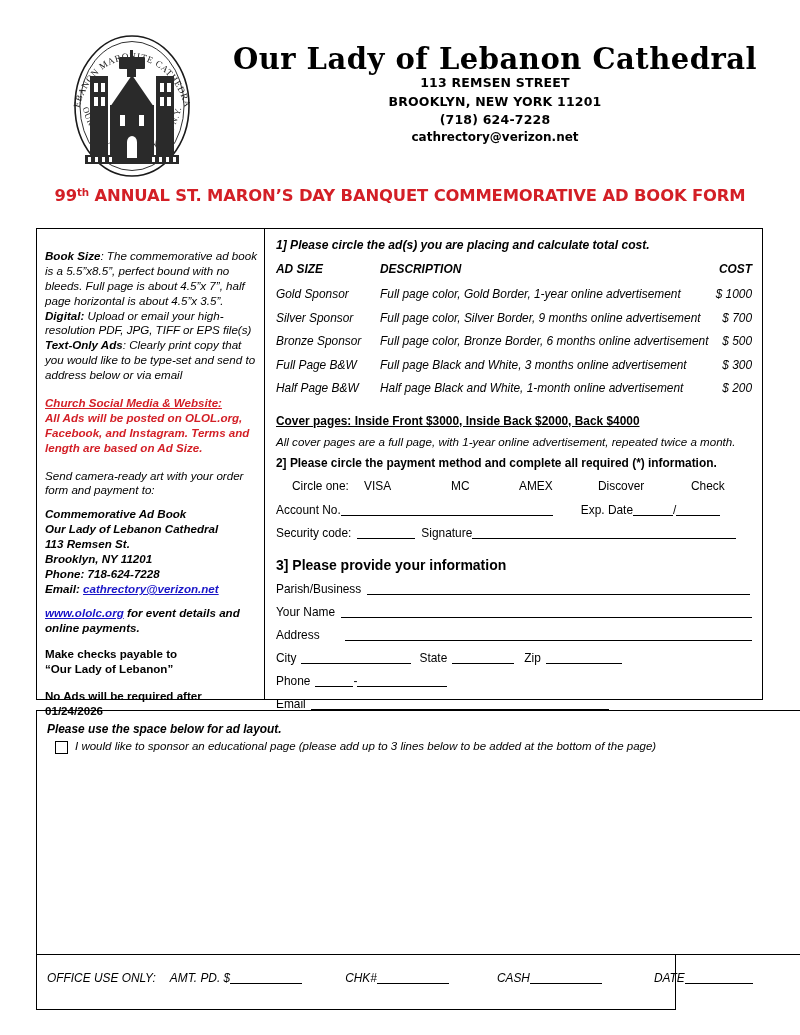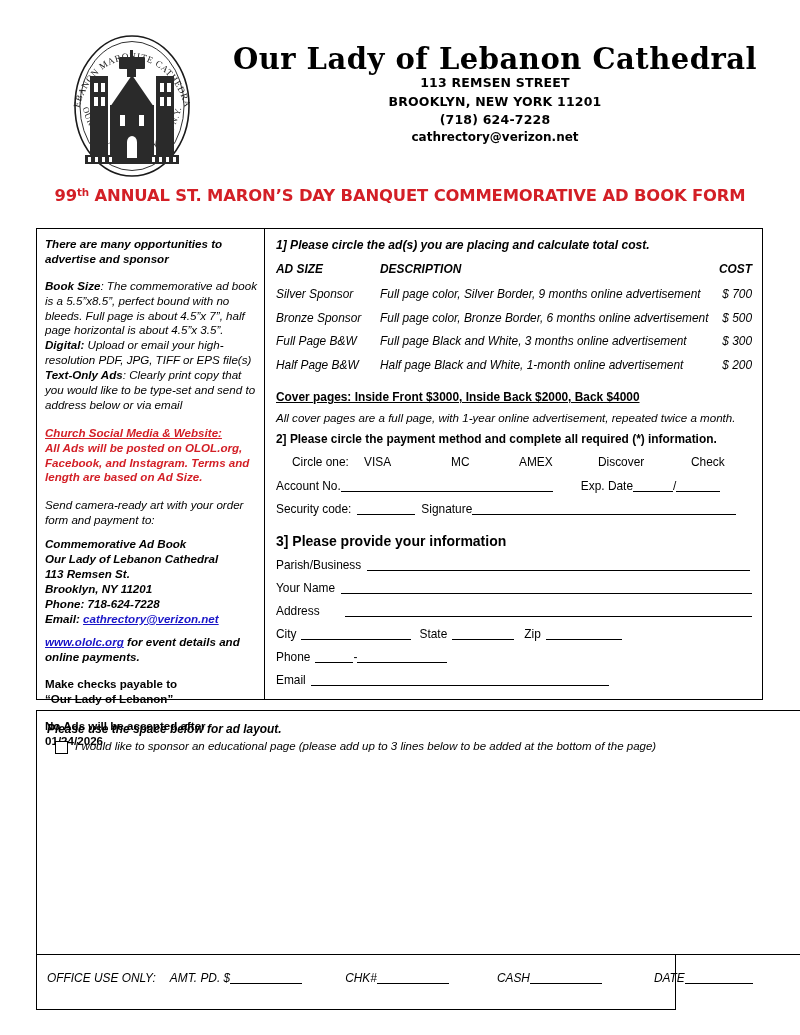--- a/index.html
+++ b/index.html
@@ -299,21 +299,20 @@
 </div>
 
 <div id="form-title" style="color: rgb(211, 31, 38);">
   <span>99</span><sup>th</sup><span> ANNUAL ST. MARON’S DAY BANQUET COMMEMORATIVE AD BOOK FORM</span>
 </div>
 
 <div id="main-table">
 
   <div id="col-left" class="lc">
 
-    <p class="bi">There are many opportunities to advertise and sponsor</p>
 
     <div class="spacer-md"></div>
 
     <p><span class="bi">Book Size</span><span class="i">: The commemorative ad book is a 5.5”x8.5”, perfect bound with no bleeds. Full page is about 4.5”x 7”, half page horizontal is about 4.5”x 3.5”.</span></p>
 
     <p><span class="bi">Digital:</span><span class="i"> Upload or email your high-resolution PDF, JPG, TIFF or EPS file(s)</span></p>
 
     <p><span class="bi">Text-Only Ads</span><span class="i">: Clearly print copy that you would like to be type-set and send to address below or via email</span></p>
 
     <div class="spacer-lg"></div>
@@ -338,37 +337,42 @@
 
     <p><a class="bi link" href="#">www.ololc.org</a><span class="bi"> for event details and online payments.</span></p>
 
     <div class="spacer-md"></div>
 
     <p class="b">Make checks payable to</p>
     <p class="b">“Our Lady of Lebanon”</p>
 
     <div class="spacer-md"></div>
 
-    <p class="b">No Ads will be accepted after</p>
+    <p class="b">No Ads will be required after</p>
     <p class="b">01/24/2026</p>
   </div>
 
   <div id="col-right" class="rc">
 
     <div class="rc-head">1] Please circle the ad(s) you are placing and calculate total cost.</div>
 
     <table class="ads">
       <thead>
         <tr>
           <th>AD SIZE</th>
           <th>DESCRIPTION</th>
           <th class="cost">COST</th>
         </tr>
       </thead>
       <tbody>
+        <tr>
+          <td class="size">Gold Sponsor</td>
+          <td>Full page color, Gold Border, 1-year online advertisement</td>
+          <td class="cost">$ 1000</td>
+        </tr>
         <tr>
           <td class="size">Silver Sponsor</td>
           <td>Full page color, Silver Border, 9 months online advertisement</td>
           <td class="cost">$ 700</td>
         </tr>
         <tr>
           <td class="size">Bronze Sponsor</td>
           <td>Full page color, Bronze Border, 6 months online advertisement</td>
           <td class="cost">$ 500</td>
         </tr>

